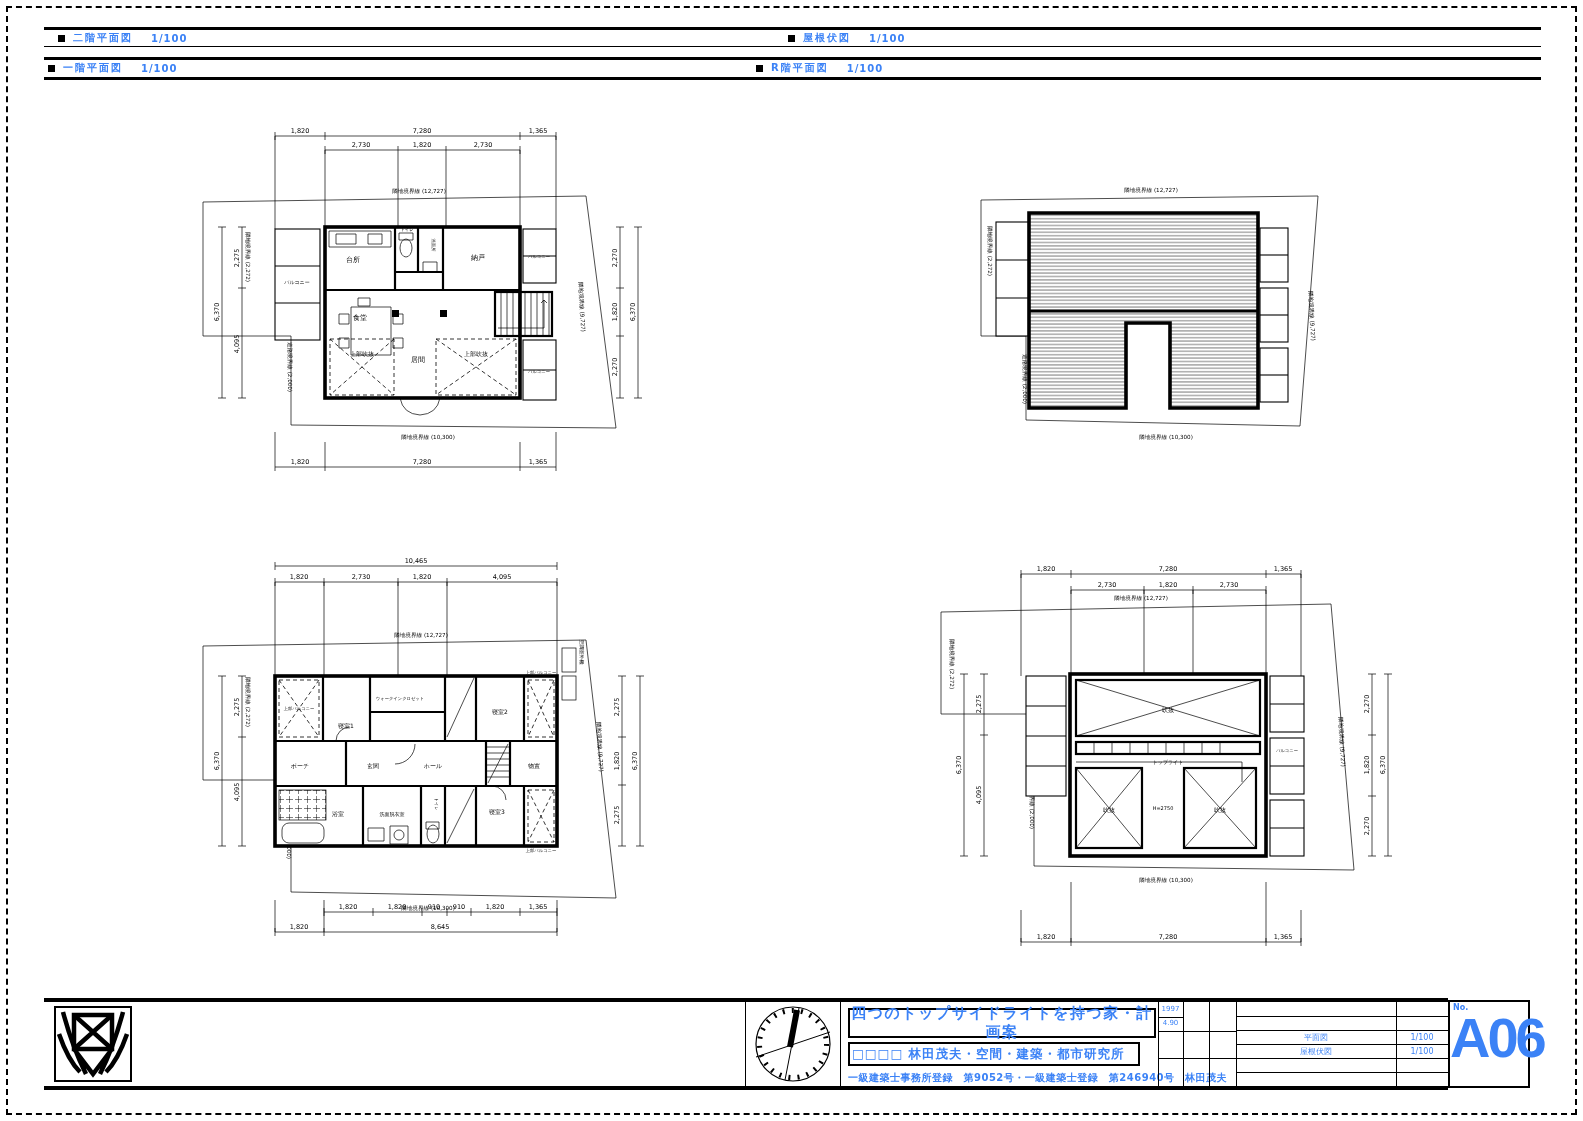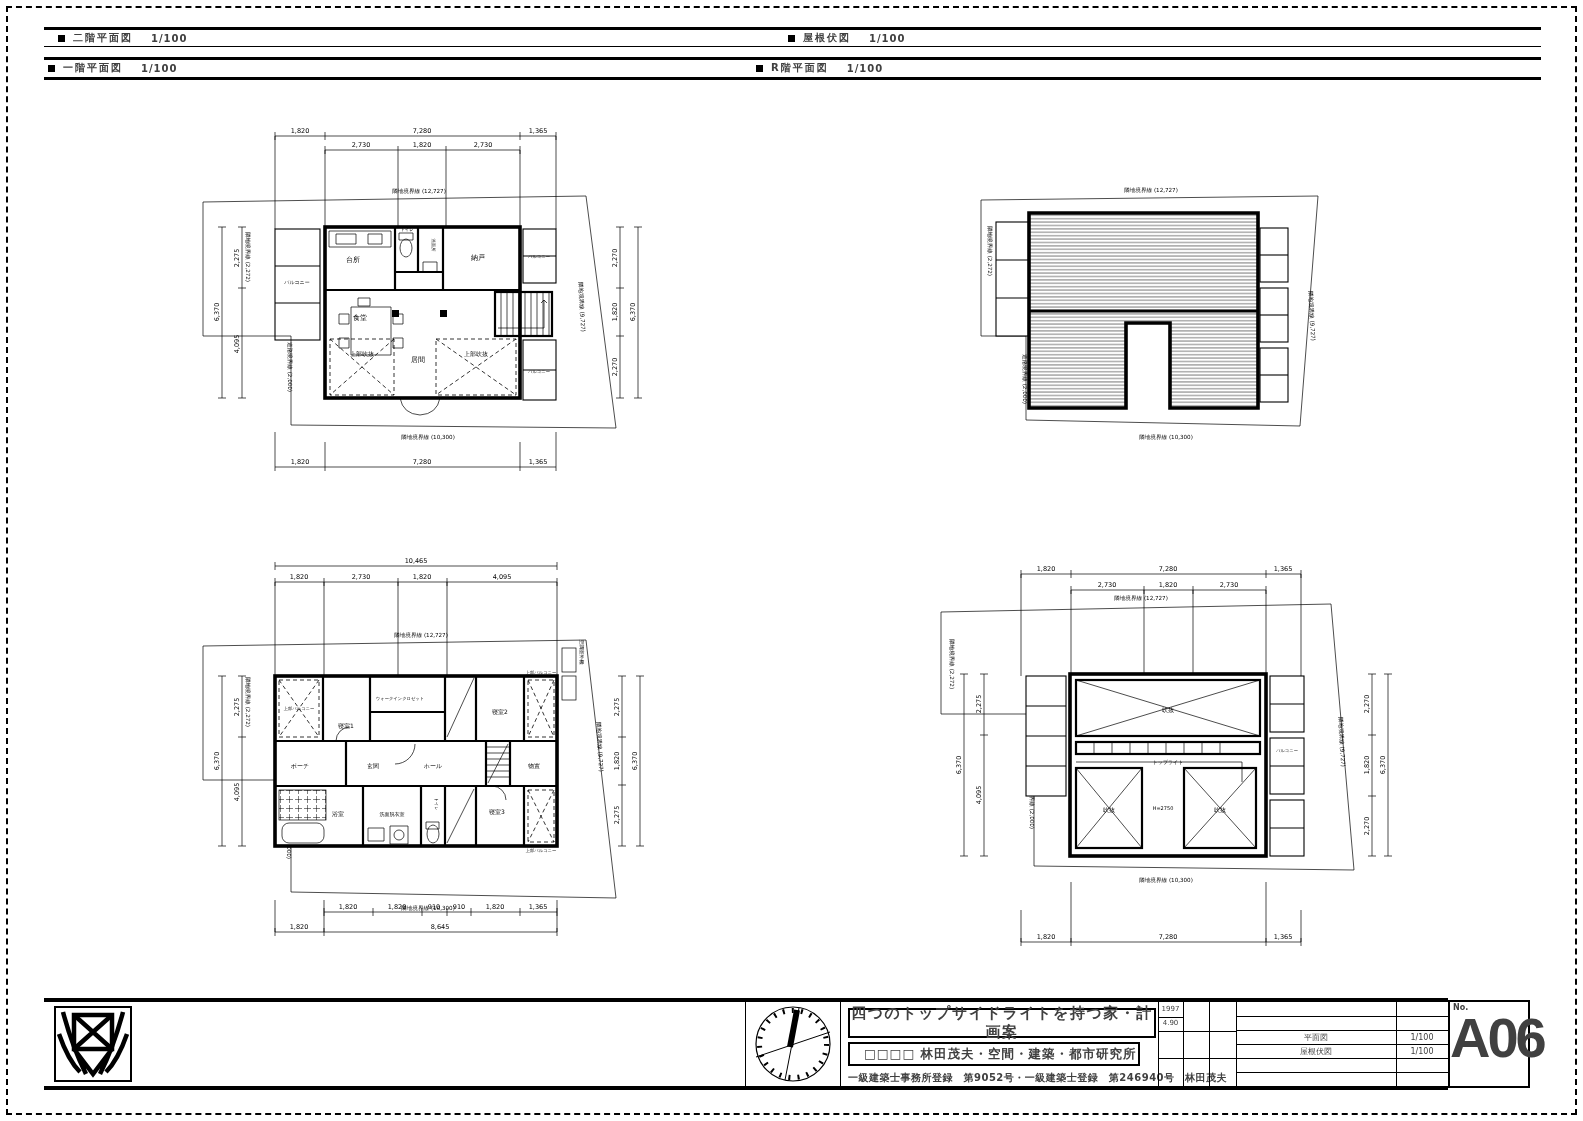--- a/index.html
+++ b/index.html
@@ -1,17 +1,17 @@
 <!DOCTYPE html>
 <html><head>
 <meta charset="utf-8">
 <style>
   html,body{margin:0;padding:0;background:#fff;}
   .sheet{position:relative;width:1583px;height:1121px;background:#fff;overflow:hidden;
-         font-family:"DejaVu Sans",sans-serif;color:#404040;}
+         font-family:"DejaVu Sans",sans-serif;color:#3b82f6;}
   .dashed-border{position:absolute;left:6px;top:6px;width:1567px;height:1105px;
                  border:2px dashed #000;}
   .hbar{position:absolute;left:44px;width:1497px;height:3px;background:#000;}
   .hrow{position:absolute;left:44px;width:1497px;height:16px;border-bottom:1px solid #000;}
   .hitem{position:absolute;top:1px;font-size:10px;font-weight:bold;letter-spacing:2px;
          display:flex;align-items:center;gap:8px;}
   .sq{display:inline-block;width:7px;height:7px;background:#000;}
   .hsc{margin-left:10px;letter-spacing:1px;}
   svg{position:absolute;}
   svg text{font-family:"DejaVu Sans",sans-serif;fill:#000;text-anchor:middle;stroke:none;}
@@ -32,21 +32,21 @@
   .tbar{position:absolute;background:#000;}
   .vl{position:absolute;width:1px;background:#000;}
   .hl{position:absolute;height:1px;background:#000;}
   .box{position:absolute;background:#fff;box-sizing:border-box;}
   .cell{position:absolute;display:flex;align-items:center;justify-content:center;
         font-size:8px;box-sizing:border-box;}
   .title-box{position:absolute;border:2px solid #000;display:flex;align-items:center;
              justify-content:center;font-size:15px;font-weight:bold;letter-spacing:1.5px;
              box-sizing:border-box;background:#fff;text-align:center;}
   .firm-box{position:absolute;border:2px solid #000;display:flex;align-items:center;
-            font-size:12.5px;font-weight:bold;letter-spacing:1px;padding-left:14px;
+            font-size:12.5px;font-weight:bold;letter-spacing:1px;padding-left:2px;
             box-sizing:border-box;background:#fff;}
   .license{position:absolute;font-size:10px;font-weight:bold;white-space:nowrap;letter-spacing:0.5px;}
   .datecell{position:absolute;font-size:7px;text-align:center;}
   .no-box{position:absolute;border:2.5px solid #000;box-sizing:border-box;background:#fff;}
   .no-label{position:absolute;left:3px;top:1px;font-size:8px;font-weight:bold;}
   .sheet-no{position:absolute;left:0;top:8px;width:100%;text-align:center;
             font-size:56px;font-weight:bold;letter-spacing:-3px;line-height:1;
             font-family:"Liberation Sans",sans-serif;}
 </style>
 </head>

